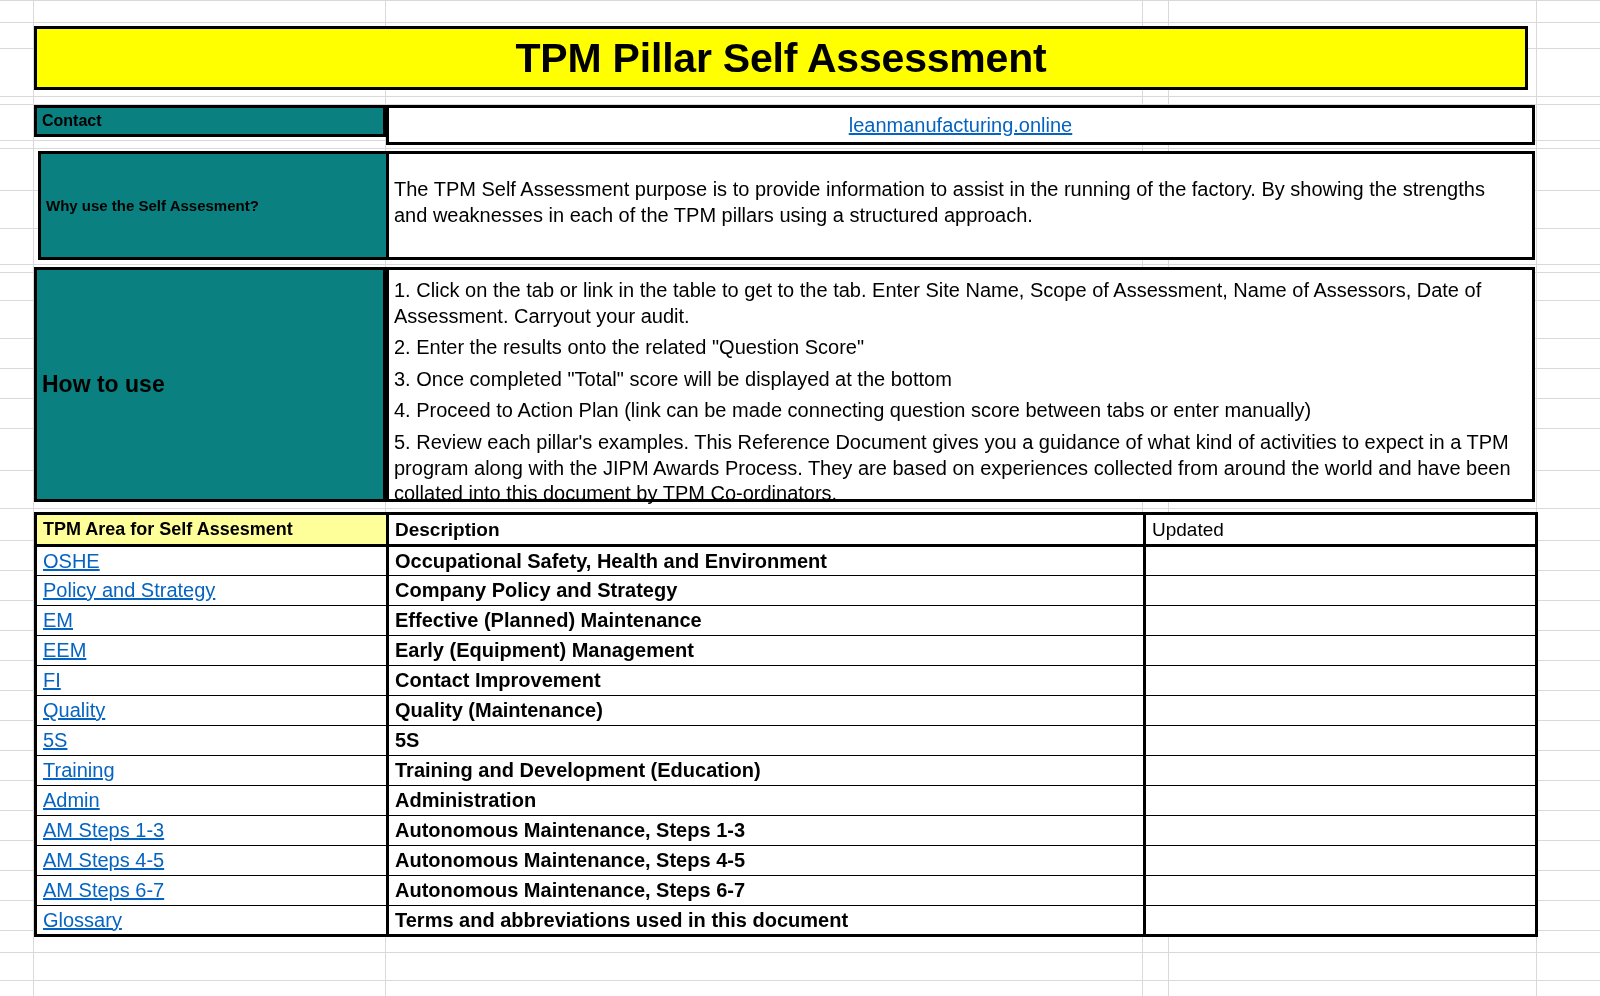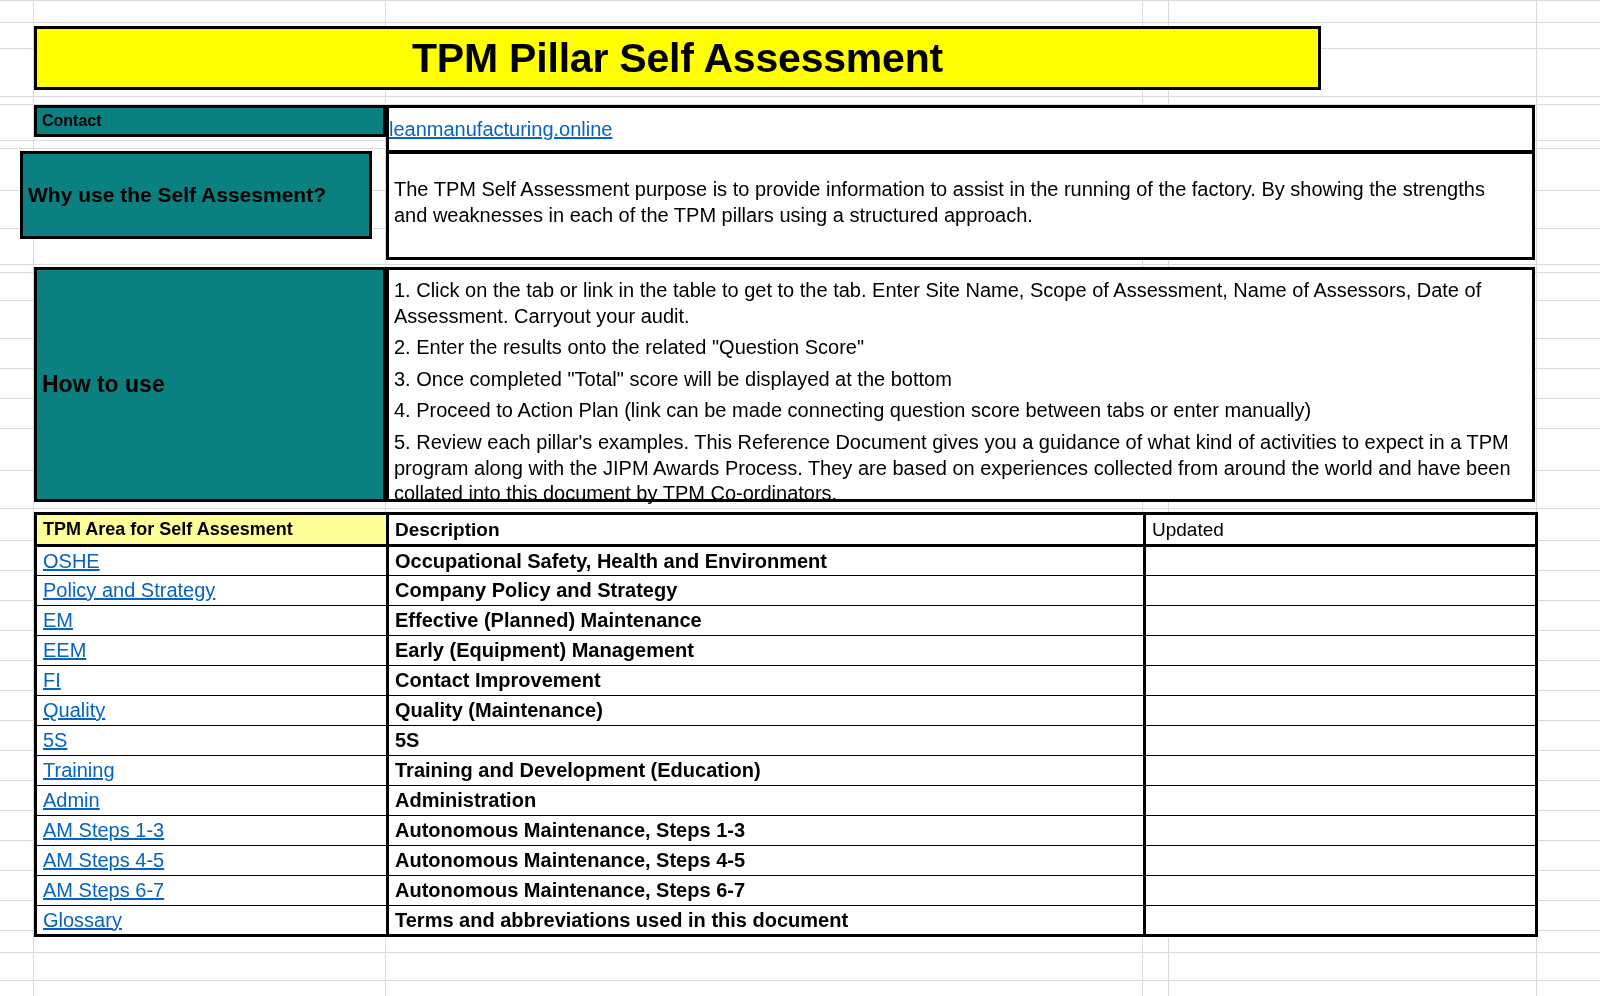--- a/index.html
+++ b/index.html
@@ -47,21 +47,21 @@
     position: absolute;
     box-sizing: border-box;
     border: 3px solid #000000;
     background: #ffffff;
   }
 
   
   .title-banner {
     left: 34px;
     top: 26px;
-    width: 1287px;
+    width: 1494px;
     height: 64px;
     background: #ffff00;
     display: flex;
     align-items: center;
     justify-content: center;
   }
   .title-banner .txt {
     font-size: 41px;
     font-weight: bold;
     letter-spacing: -0.2px;
@@ -93,39 +93,39 @@
     left: 34px;
     top: 105px;
     width: 352px;
     height: 32px;
     font-size: 16px;
   }
   .contact-val {
     left: 386px;
     top: 105px;
     width: 1149px;
-    height: 48px;
+    height: 40px;
     display: flex;
     align-items: center;
-    justify-content: flex-start;
+    justify-content: center;
   }
   .link {
     color: #0563c1;
     text-decoration: underline;
     font-size: 20px;
     cursor: pointer;
   }
 
   
   .why-lbl {
-    left: 20px;
+    left: 38px;
     top: 151px;
     width: 352px;
-    height: 88px;
-    font-size: 21px;
+    height: 109px;
+    font-size: 15px;
   }
   .why-val {
     left: 386px;
     top: 151px;
     width: 1149px;
     height: 109px;
     padding: 22px 10px 0 5px;
     font-size: 20px;
     line-height: 1.3;
   }

